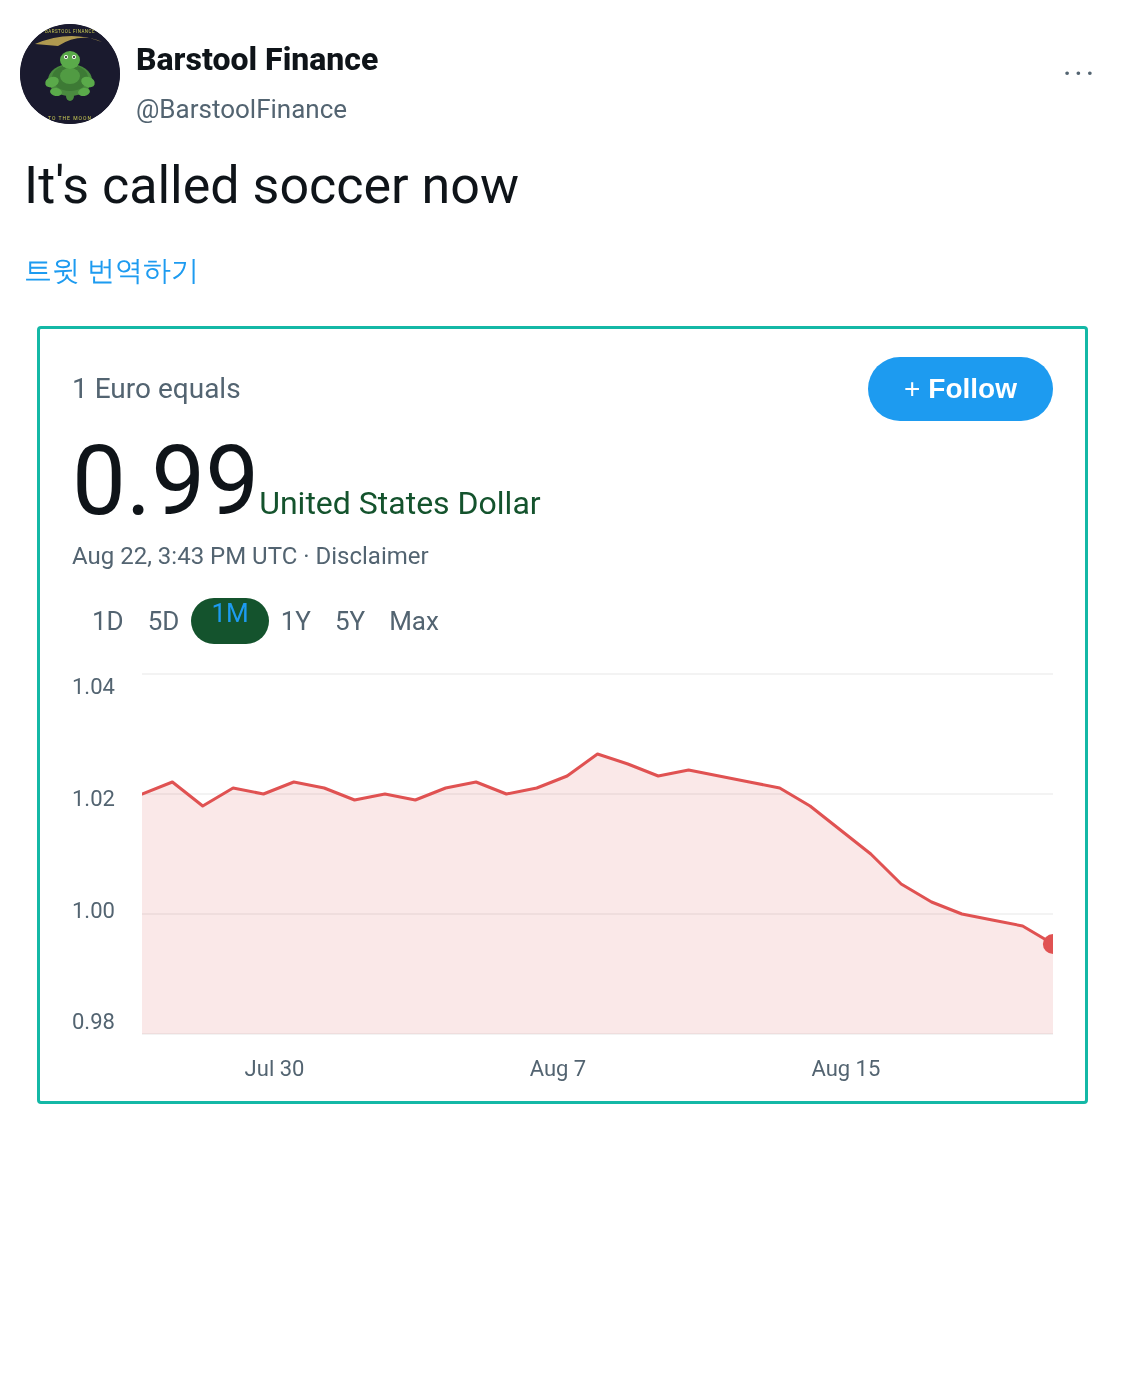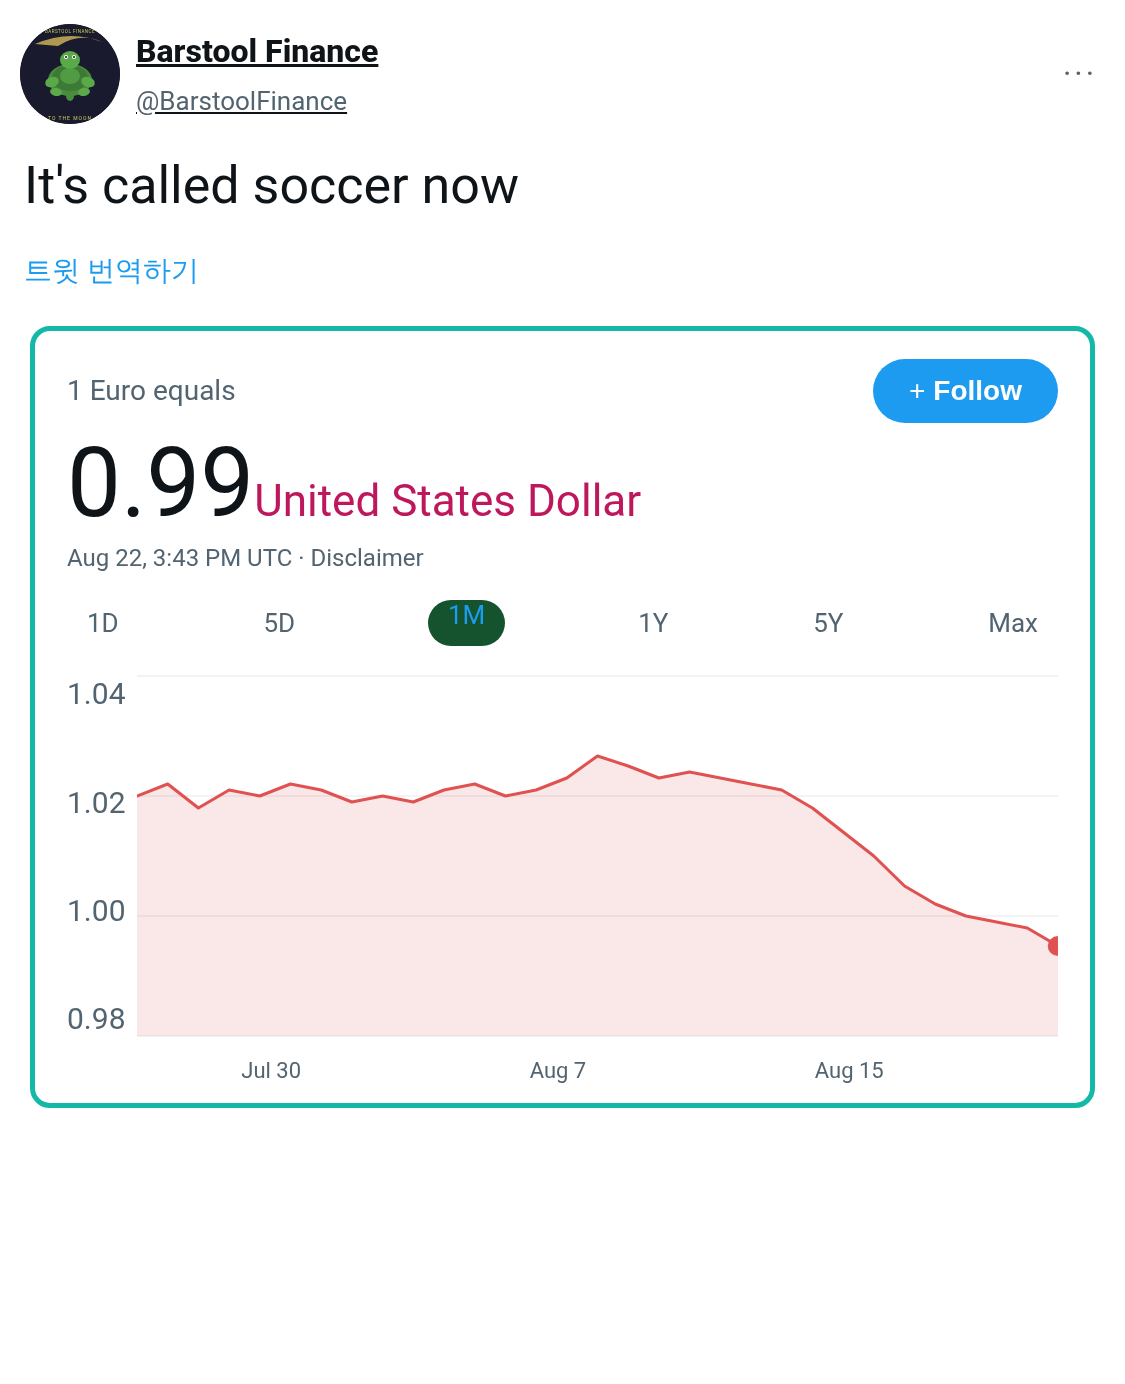--- a/index.html
+++ b/index.html
@@ -18,23 +18,22 @@
 
     .tweet-header {
       display: flex;
       align-items: center;
       justify-content: space-between;
       margin-bottom: 28px;
     }
 
     .tweet-header-left {
       display: flex;
-      align-items: center;
+      align-items: flex-end;
       gap: 16px;
-      text-decoration: underline;
     }
 
     .avatar {
       width: 100px;
       height: 100px;
       border-radius: 50%;
       overflow: hidden;
       flex-shrink: 0;
       background: #1a1a2e;
       display: flex;
@@ -85,24 +84,24 @@
 
     .translate-link {
       font-size: 28px;
       color: #1d9bf0;
       margin-bottom: 36px;
       padding: 0 4px;
       cursor: pointer;
     }
 
     .card-container {
-      border: 5px solid #14b8a6;
-      border-radius: 20px;
+      border: 3px solid #14b8a6;
+      border-radius: 4px;
       overflow: hidden;
-      margin: 0 10px;
+      margin: 0 17px;
     }
 
     .card-inner {
       padding: 28px 32px 20px 32px;
     }
 
     .card-top-row {
       display: flex;
       align-items: center;
       justify-content: space-between;
@@ -140,34 +139,33 @@
     }
 
     .rate-value {
       font-size: 96px;
       font-weight: 400;
       color: #0f1419;
       line-height: 1.1;
     }
 
     .rate-currency {
-      font-size: 44px;
+      font-size: 32px;
       font-weight: 400;
-      color: #be185d;
+      color: #14532d;
     }
 
     .rate-timestamp {
       font-size: 24px;
       color: #536471;
       margin-bottom: 28px;
     }
 
     .time-tabs {
       display: flex;
-      justify-content: space-between;
       margin-bottom: 20px;
       padding: 0 8px;
     }
 
     .time-tab {
       font-size: 26px;
       color: #536471;
       padding: 8px 12px;
       cursor: pointer;
       border-radius: 50%;
@@ -196,21 +194,21 @@
       left: 0;
       top: 0;
       height: 100%;
       display: flex;
       flex-direction: column;
       justify-content: space-between;
       padding: 10px 0;
     }
 
     .y-label {
-      font-size: 30px;
+      font-size: 22px;
       color: #536471;
       width: 60px;
       text-align: left;
     }
 
     .chart-svg-container {
       position: absolute;
       left: 70px;
       right: 0;
       top: 0;

